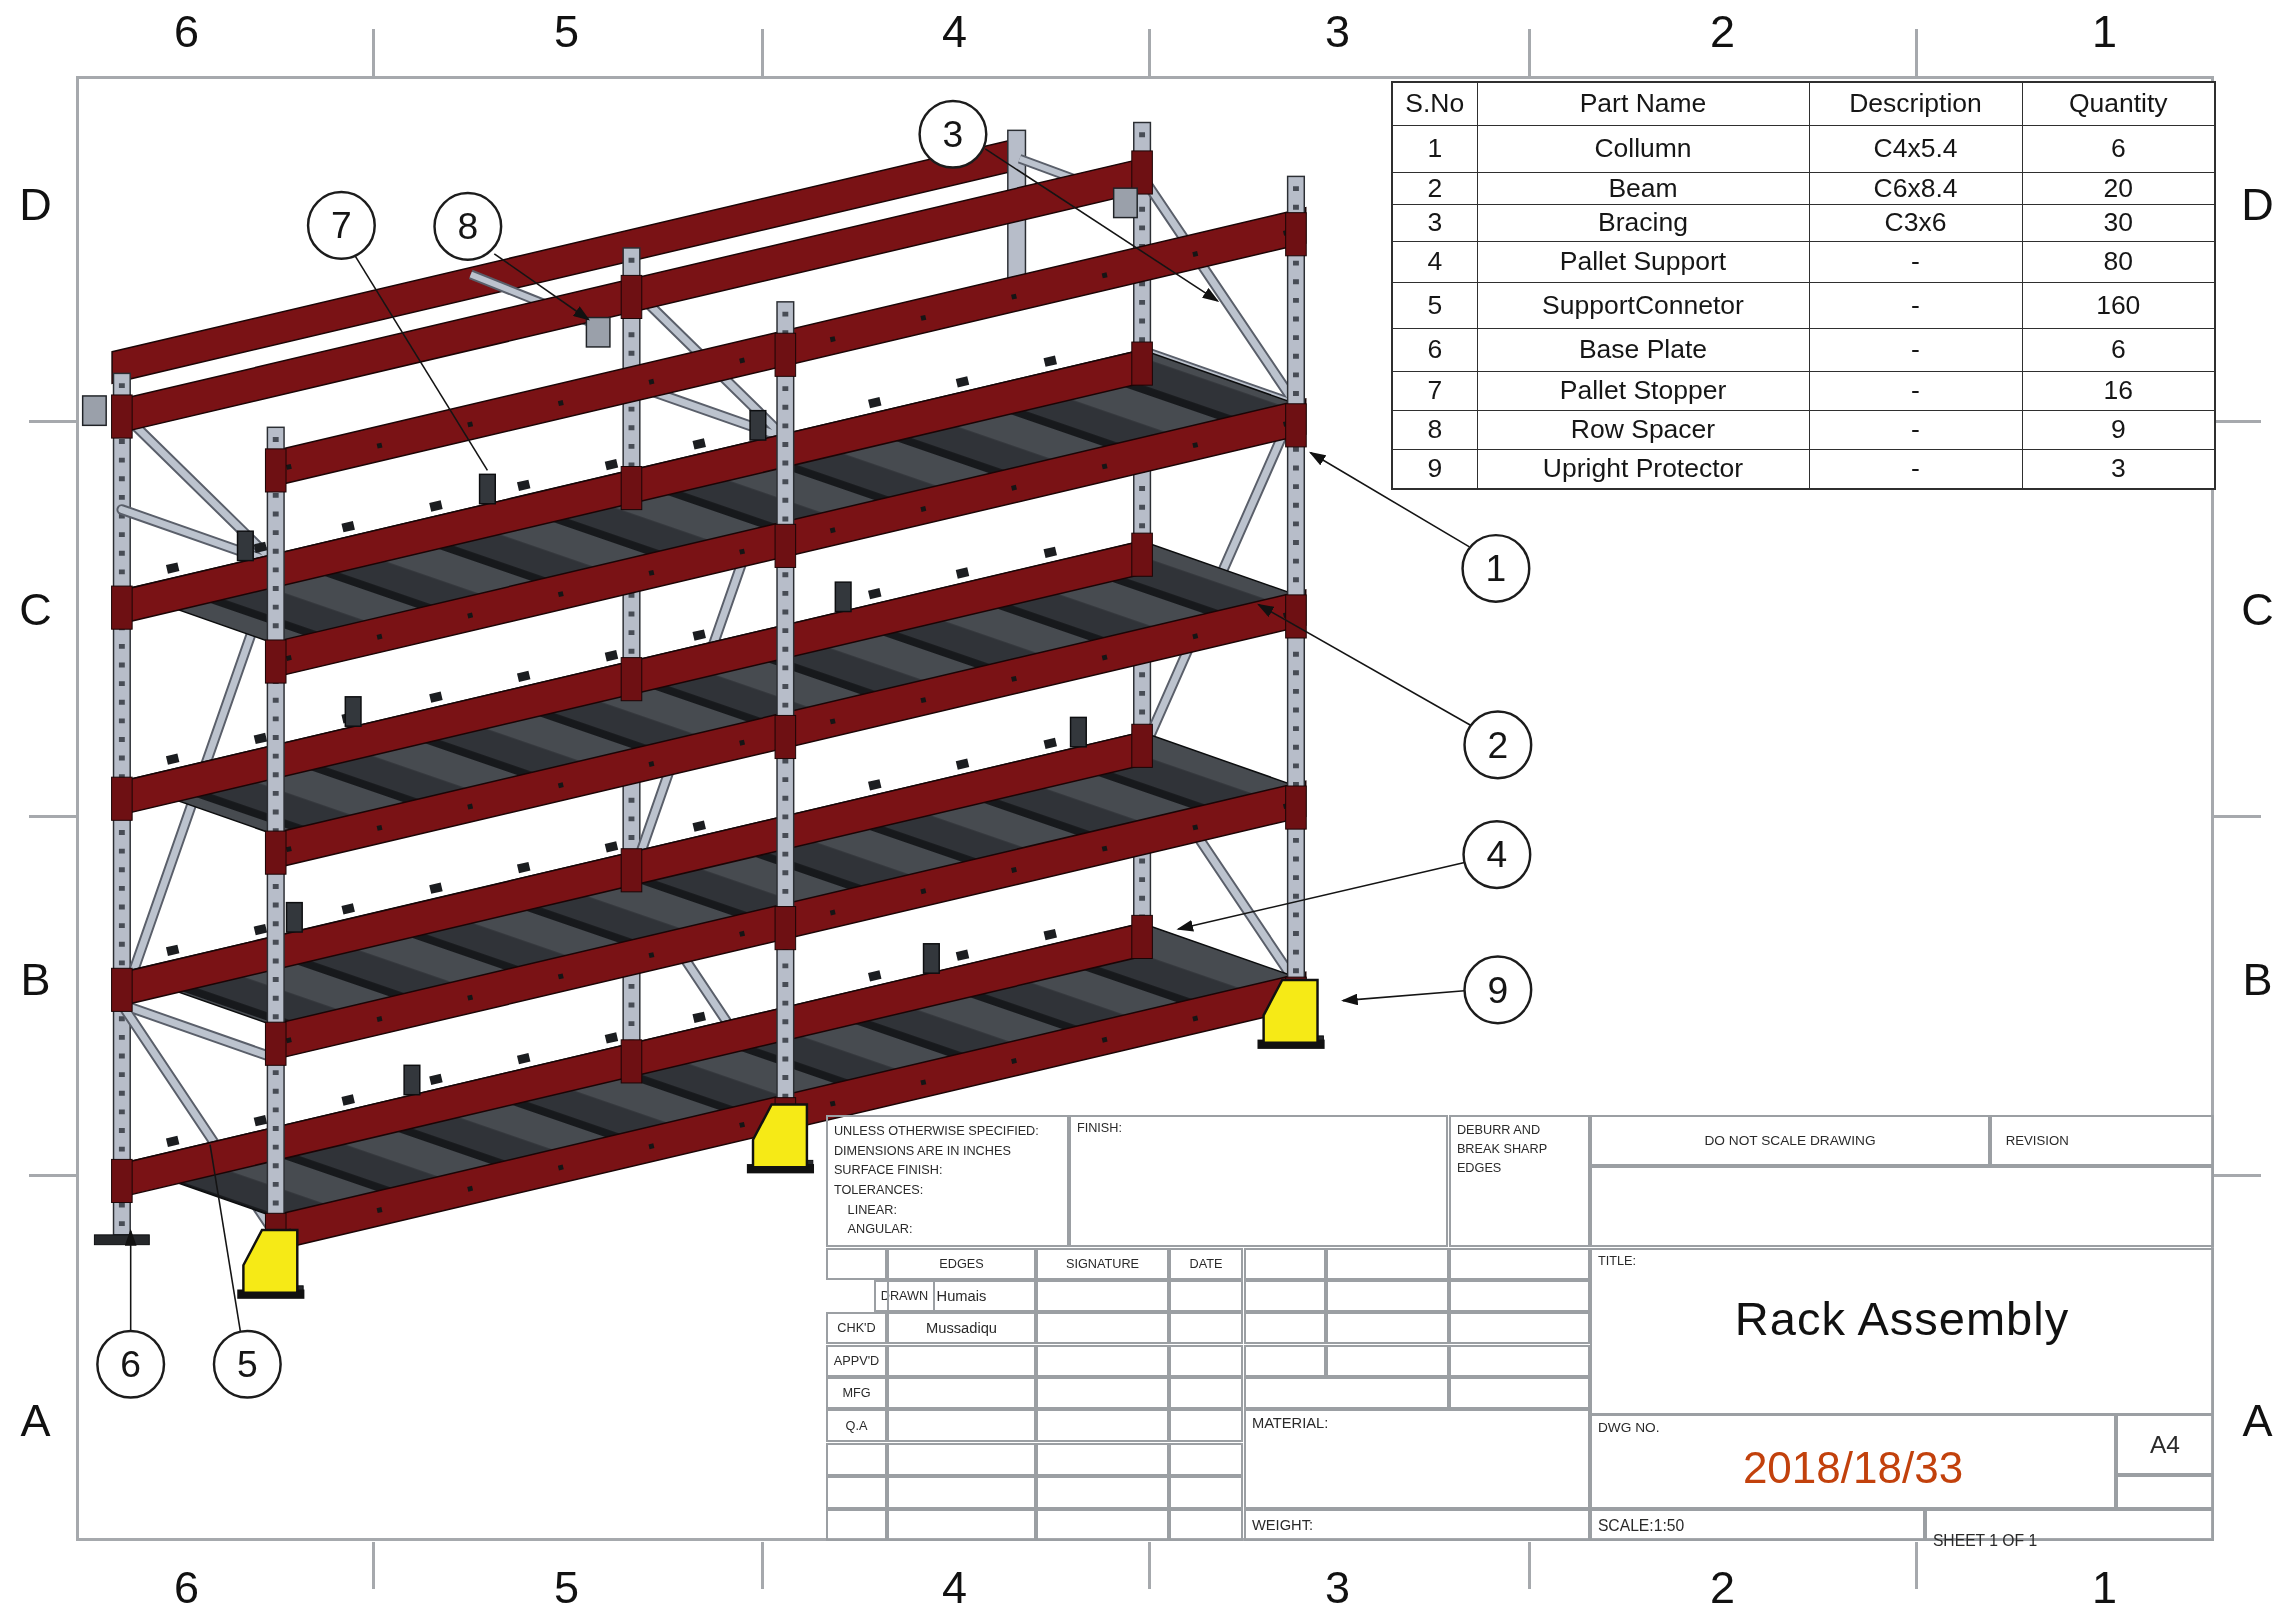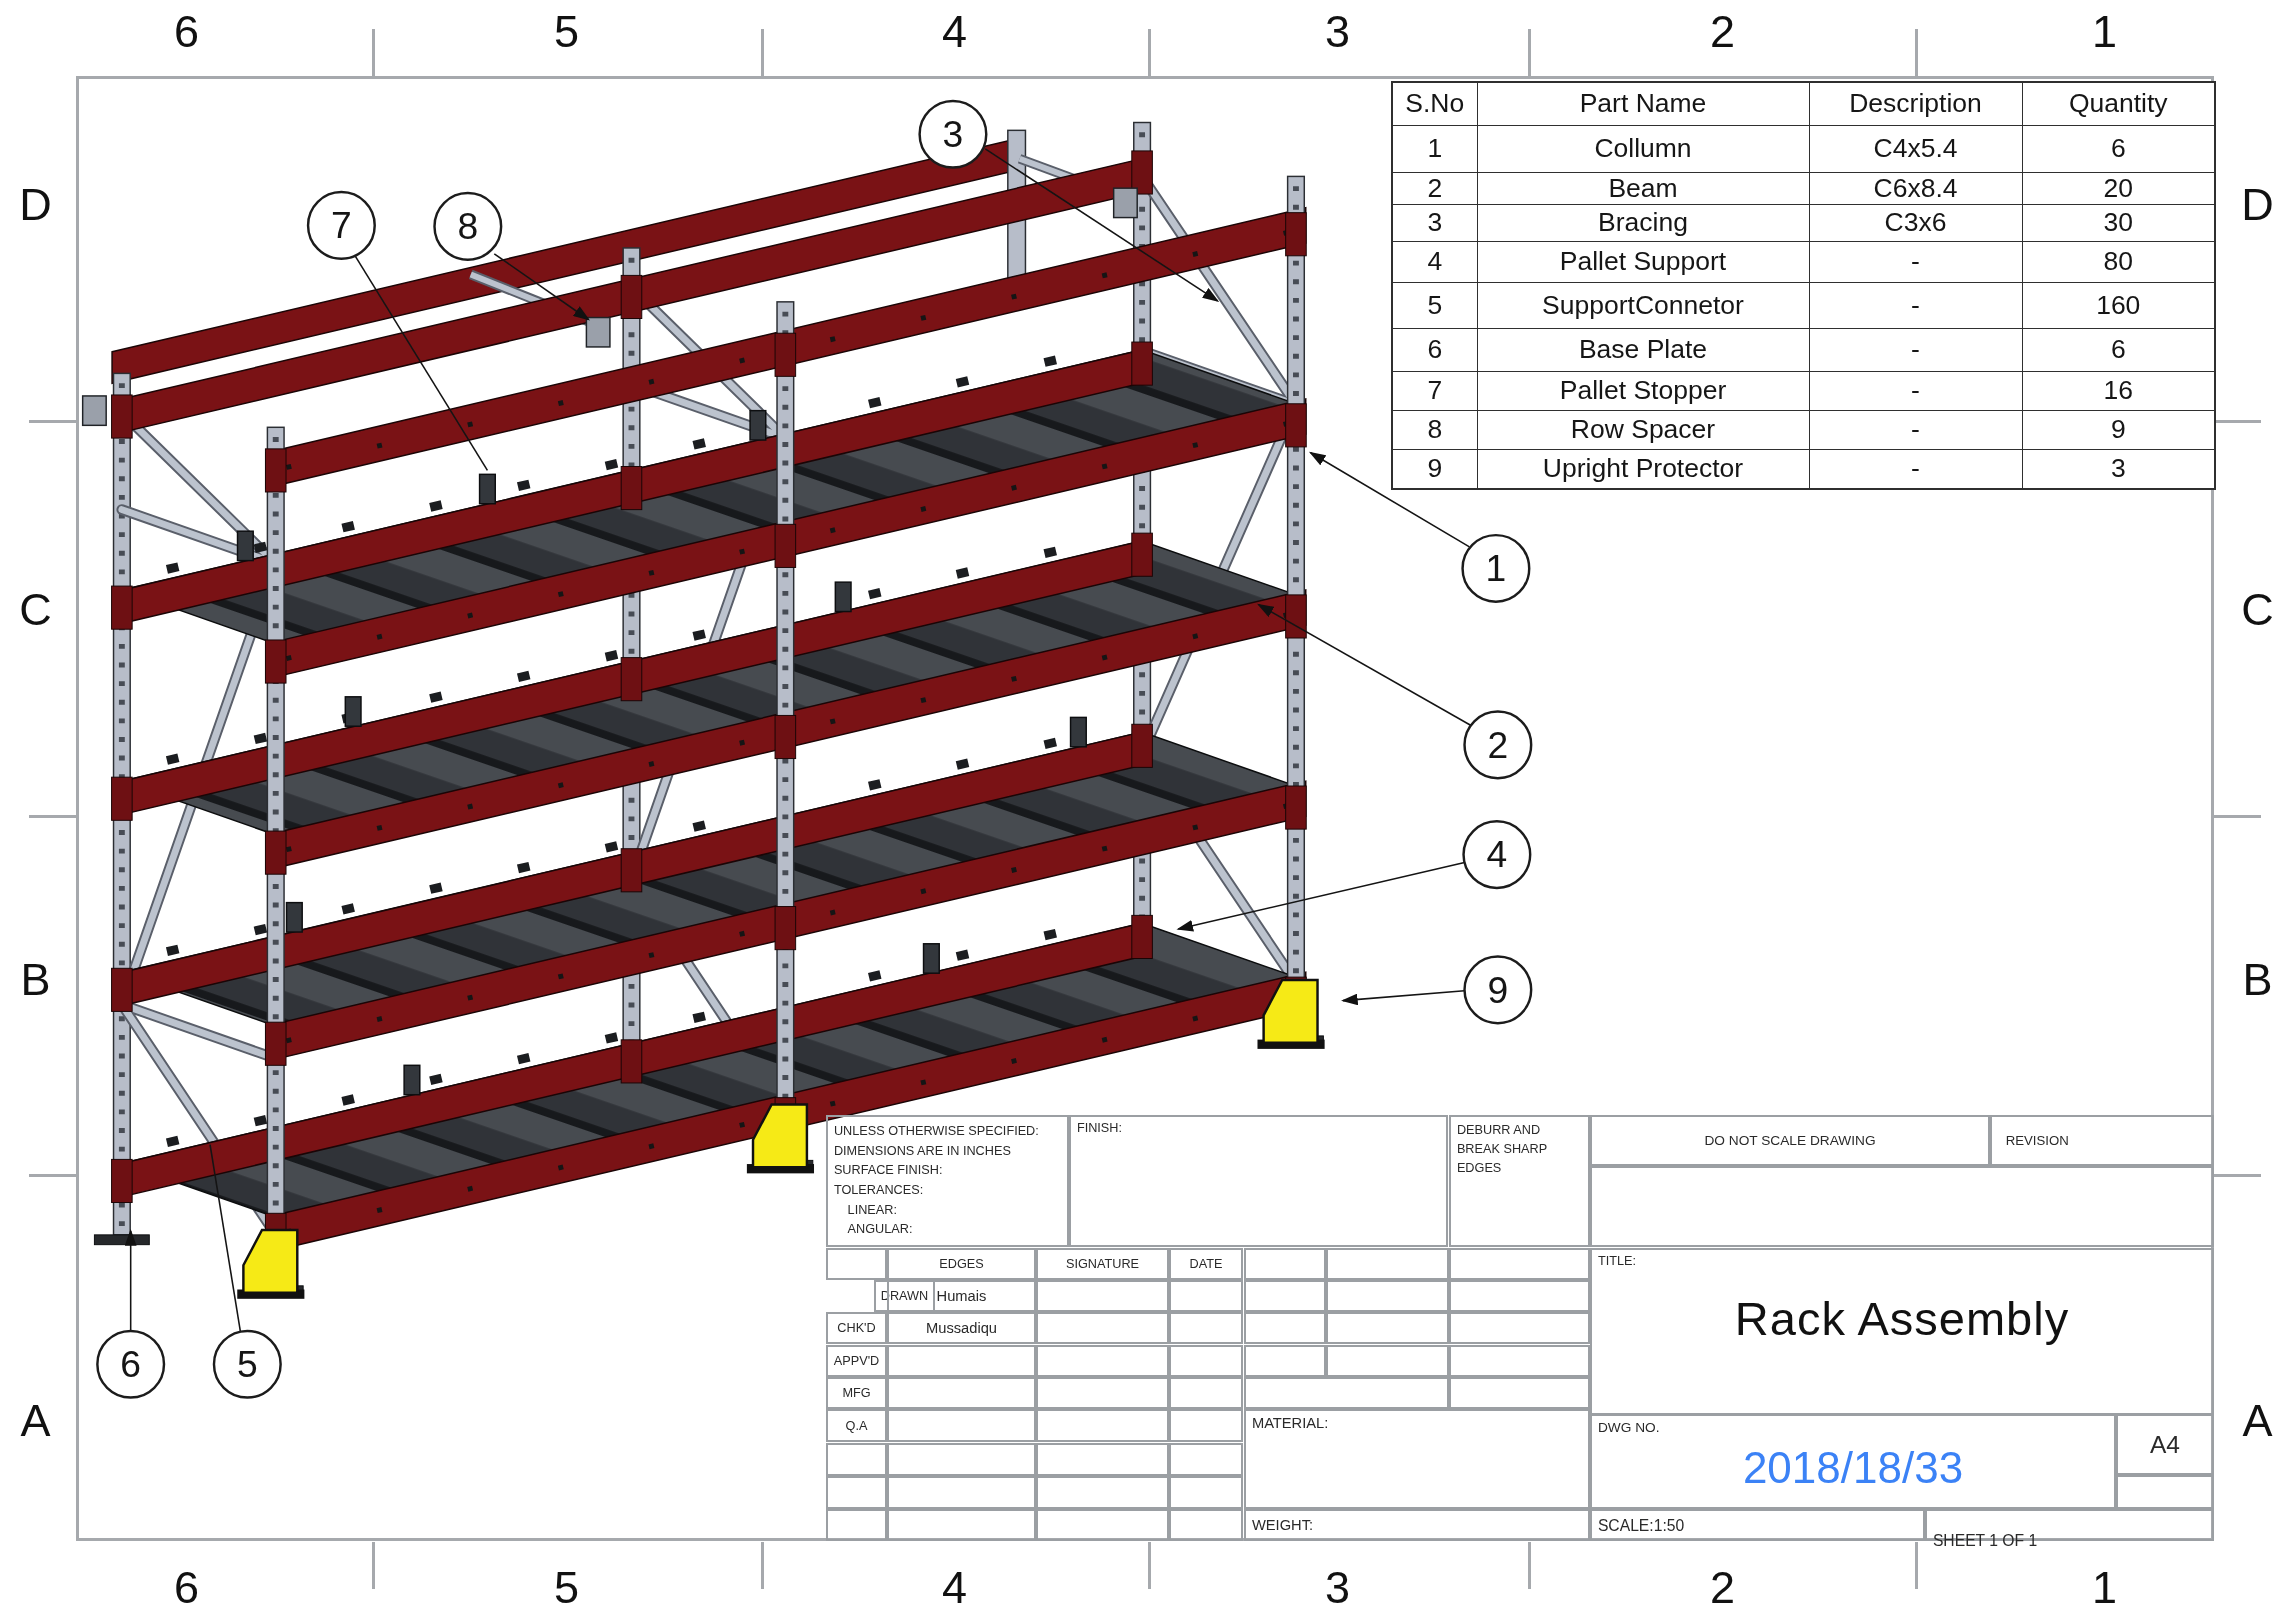--- a/index.html
+++ b/index.html
@@ -12,21 +12,21 @@
   #bom{position:absolute;left:1391px;top:81px;border-collapse:collapse;table-layout:fixed;background:#fff;}
   #bom th,#bom td{border:1.6px solid #2f2f2f;text-align:center;font-weight:normal;font-size:26.5px;color:#161616;padding:0;overflow:hidden;white-space:nowrap;}
   #bom{border:2.5px solid #2f2f2f;padding-left:22px;}
   
   .tb{position:absolute;box-sizing:border-box;border:2px solid #9b9fa3;font-size:12.7px;color:#2a2a2a;background:transparent;}
   .tb .lab{position:absolute;left:5.9px;top:3.9px;font-size:12.7px;}
   .tb.center{display:flex;align-items:center;justify-content:center;}
   .notes-line{font-size:12.7px;line-height:1.55;white-space:nowrap;}
   .notes-line.indent{padding-left:13.7px;}
   .big-title{position:absolute;left:0;right:0;top:41px;text-align:center;font-size:47px;letter-spacing:1px;color:#111;}
-  .big-dwg{position:absolute;left:0;right:0;top:27.4px;text-align:center;font-size:44px;color:#3b82f6;}
+  .big-dwg{position:absolute;left:0;right:0;top:27.4px;text-align:center;font-size:44px;color:#c2410c;}
   .name-val{display:flex;align-items:center;justify-content:center;height:100%;font-size:14.7px;}
   .hdr-cell{display:flex;align-items:center;justify-content:center;height:100%;font-size:12.7px;}
   svg{position:absolute;left:0;top:0;}
   .leader{stroke:#141414;stroke-width:1.6;fill:none;}
   .balloon-circle{fill:#ffffff;stroke:#1c1c1c;stroke-width:2.5;}
   .balloon-num{font-size:38px;fill:#151515;text-anchor:middle;}
 </style>
 </head>
 <body>
 

